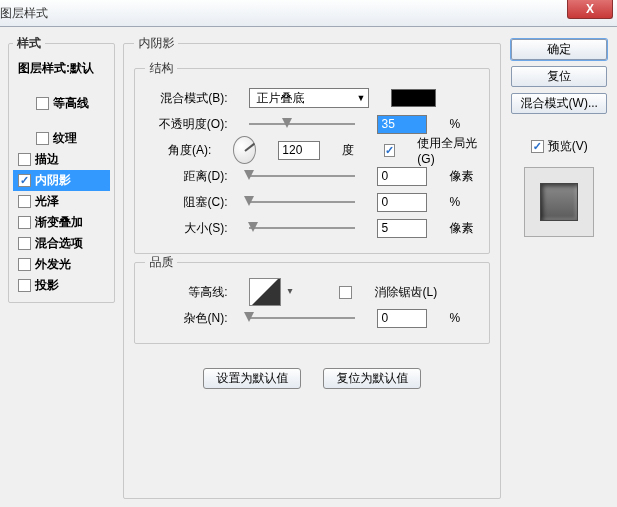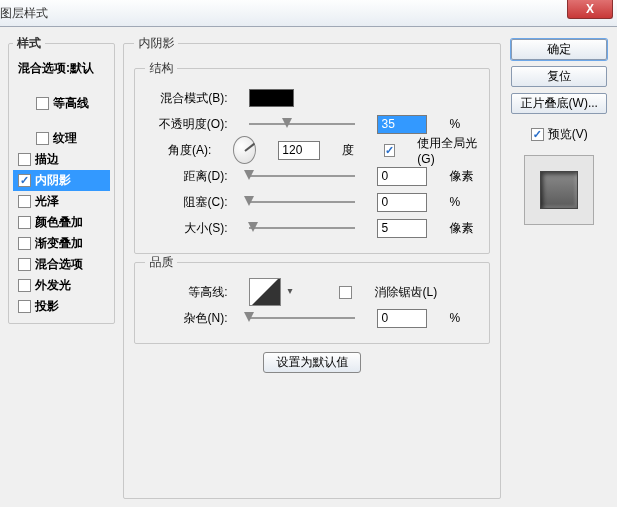--- a/index.html
+++ b/index.html
@@ -28,45 +28,45 @@
 .slider-track { position:absolute; top:6px; left:0; right:0; height:2px; background:#9a9a9a; }
 .slider-thumb { position:absolute; top:1px; width:0; height:0; border-left:5px solid transparent; border-right:5px solid transparent; border-top:10px solid #888; transform:translateX(-5px); }
 .numbox { width:50px; height:19px; border:1px solid #7a7a7a; background:#fff; padding:1px 3px; display:flex; align-items:center; }
 .numbox.hl { background:#3399ff; color:#fff; }
 .unit { width:30px; }
 .dial { width:28px; height:28px; border:1px solid #888; border-radius:50%; background:radial-gradient(circle at 35% 35%, #fff, #ddd); position:relative; }
 .dial::after { content:""; position:absolute; width:2px; height:12px; background:#555; left:50%; top:2px; transform-origin: 50% 12px; transform: translateX(-50%) rotate(52deg); }
 .rpanel { width:100px; display:flex; flex-direction:column; gap:6px; align-items:center; padding-top:4px; }
 .btn { width:96px; height:21px; border:1px solid #8a9ab0; border-radius:2px; background:linear-gradient(#fefefe,#e4eaf1); display:flex; align-items:center; justify-content:center; cursor:pointer; }
 .btn.default { box-shadow: 0 0 0 1px #6da7e8; }
-.preview-chk { display:flex; align-items:center; gap:4px; margin-top:6px; }
+.preview-chk { display:flex; align-items:center; gap:4px; margin-top:18px; }
 .preview-box { margin-top:6px; width:70px; height:70px; border:1px solid #aaa; background:#e6e6e6; display:flex; align-items:center; justify-content:center; }
 .preview-inner { width:38px; height:38px; background:linear-gradient(#8a8a8a,#5a5a5a); border:1px solid #444; box-shadow: inset 2px 2px 4px rgba(0,0,0,0.6), inset -2px -2px 3px rgba(255,255,255,0.2); }
 .curve-box { width:32px; height:28px; border:1px solid #888; background:linear-gradient(135deg,#fff 0%,#fff 49%,#333 51%,#333 100%); position:relative; }
 .curve-box::after { content:"▾"; position:absolute; right:-12px; top:6px; font-size:10px; color:#555; }
 .btn-sm { height:21px; padding:0 12px; border:1px solid #888; border-radius:3px; background:linear-gradient(#fefefe,#e4eaf1); display:inline-flex; align-items:center; justify-content:center; cursor:pointer; }
-.btn-row { display:flex; gap:22px; margin-top:8px; justify-content:center; }
+.btn-row { display:flex; gap:22px; margin-top:24px; justify-content:center; }
 </style>
 </head>
 <body>
 
 <div class="titlebar">
   <span class="titlebar-text">图层样式</span>
   <div class="close-btn">
     <span>X</span>
   </div>
 </div>
 
 <div class="body">
   <div class="sidebar">
     <fieldset>
       <legend>样式</legend>
       <div id="side-list">
           <div class="side-item">
-            <span>混合选项:默认</span>
+            <span>图层样式:默认</span>
           </div>
           <div class="side-item indent">
             <span class="chk"></span>
             <span>等高线</span>
           </div>
           <div class="side-item indent">
             <span class="chk"></span>
             <span>纹理</span>
           </div>
           <div class="side-item">
@@ -76,24 +76,20 @@
           <div class="side-item selected">
             <span class="chk checked"></span>
             <span>内阴影</span>
           </div>
           <div class="side-item">
             <span class="chk"></span>
             <span>光泽</span>
           </div>
           <div class="side-item">
             <span class="chk"></span>
-            <span>颜色叠加</span>
-          </div>
-          <div class="side-item">
-            <span class="chk"></span>
             <span>渐变叠加</span>
           </div>
           <div class="side-item">
             <span class="chk"></span>
             <span>混合选项</span>
           </div>
           <div class="side-item">
             <span class="chk"></span>
             <span>外发光</span>
           </div>
@@ -107,20 +103,24 @@
 
   <div class="main">
     <fieldset class="inner-fs" style="flex:1;">
       <legend>内阴影</legend>
 
       <fieldset class="inner-fs">
         <legend>结构</legend>
 
         <div class="row">
           <span class="lbl">混合模式(B):</span>
+          <div class="dropdown">
+            <span>正片叠底</span>
+            <span class="arrow">▼</span>
+          </div>
           <div class="swatch"></div>
         </div>
 
         <div class="row">
           <span class="lbl">不透明度(O):</span>
           <div class="slider">
               <div class="slider-track"></div>
               <div class="slider-thumb" style="left:35%"></div>
             </div>
           <div class="numbox hl">
@@ -198,33 +198,36 @@
               <span>0</span>
             </div>
           <span class="unit">%</span>
         </div>
       </fieldset>
 
       <div class="btn-row">
         <div class="btn-sm">
             <span>设置为默认值</span>
           </div>
+        <div class="btn-sm">
+            <span>复位为默认值</span>
+          </div>
       </div>
     </fieldset>
   </div>
 
   <div class="rpanel">
     <div class="btn default">
         <span>确定</span>
       </div>
     <div class="btn">
         <span>复位</span>
       </div>
     <div class="btn">
-        <span>正片叠底(W)...</span>
+        <span>混合模式(W)...</span>
       </div>
     <div class="preview-chk">
       <span class="chk checked"></span>
       <span>预览(V)</span>
     </div>
     <div class="preview-box">
       <div class="preview-inner"></div>
     </div>
   </div>
 </div>

